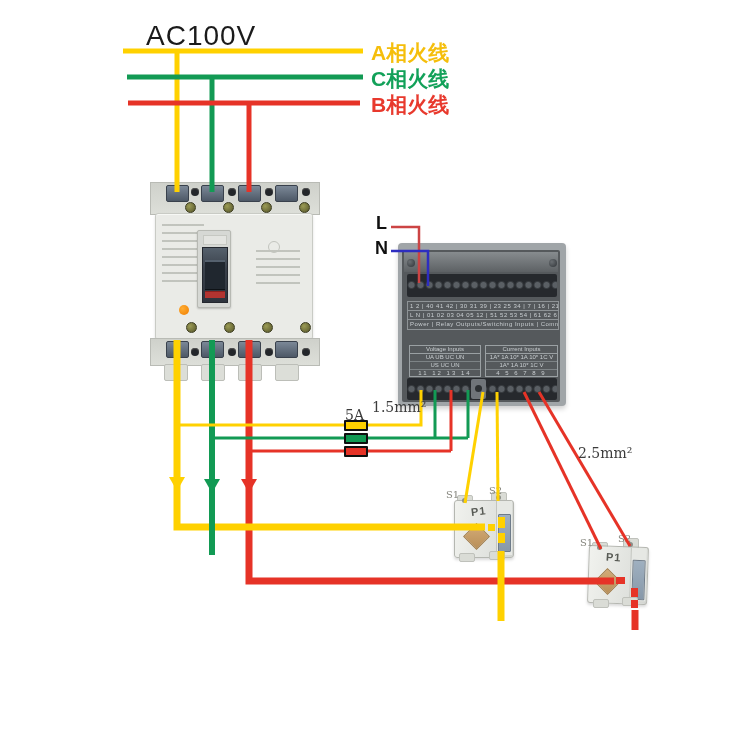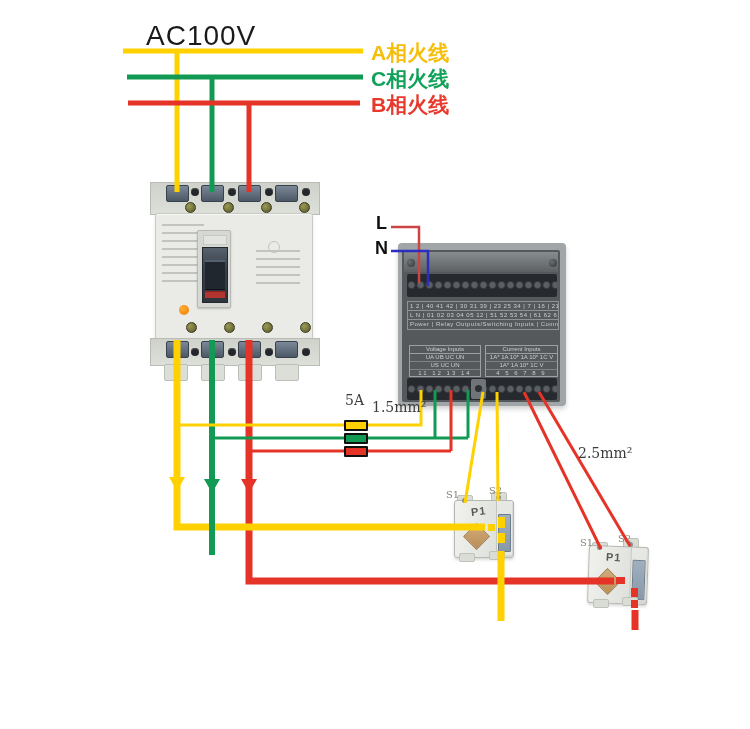--- a/index.html
+++ b/index.html
@@ -226,17 +226,17 @@
   <div class="abs fuse" style="left:344px;top:446px;background:#E63327;"></div>
 
   <div class="abs ac-label" style="z-index:7;">AC100V</div>
   <div class="abs phase-label" style="top:39px;color:#F5BE0B;z-index:7;">A相火线</div>
   <div class="abs phase-label" style="top:65px;color:#12A159;z-index:7;">C相火线</div>
   <div class="abs phase-label" style="top:91px;color:#E8392D;z-index:7;">B相火线</div>
 
   <div class="abs ln-label" style="left:376px;top:213px;z-index:7;">L</div>
   <div class="abs ln-label" style="left:375px;top:238px;z-index:7;">N</div>
 
-  <div class="abs serif-note" style="left:345px;top:392px;z-index:7;">5A</div>
+  <div class="abs serif-note" style="left:345px;top:407px;z-index:7;">5A</div>
   <div class="abs serif-note" style="left:372px;top:399px;z-index:7;">1.5mm²</div>
   <div class="abs serif-note" style="left:578px;top:445px;z-index:7;">2.5mm²</div>
 
 </div>
 
 </body></html>

